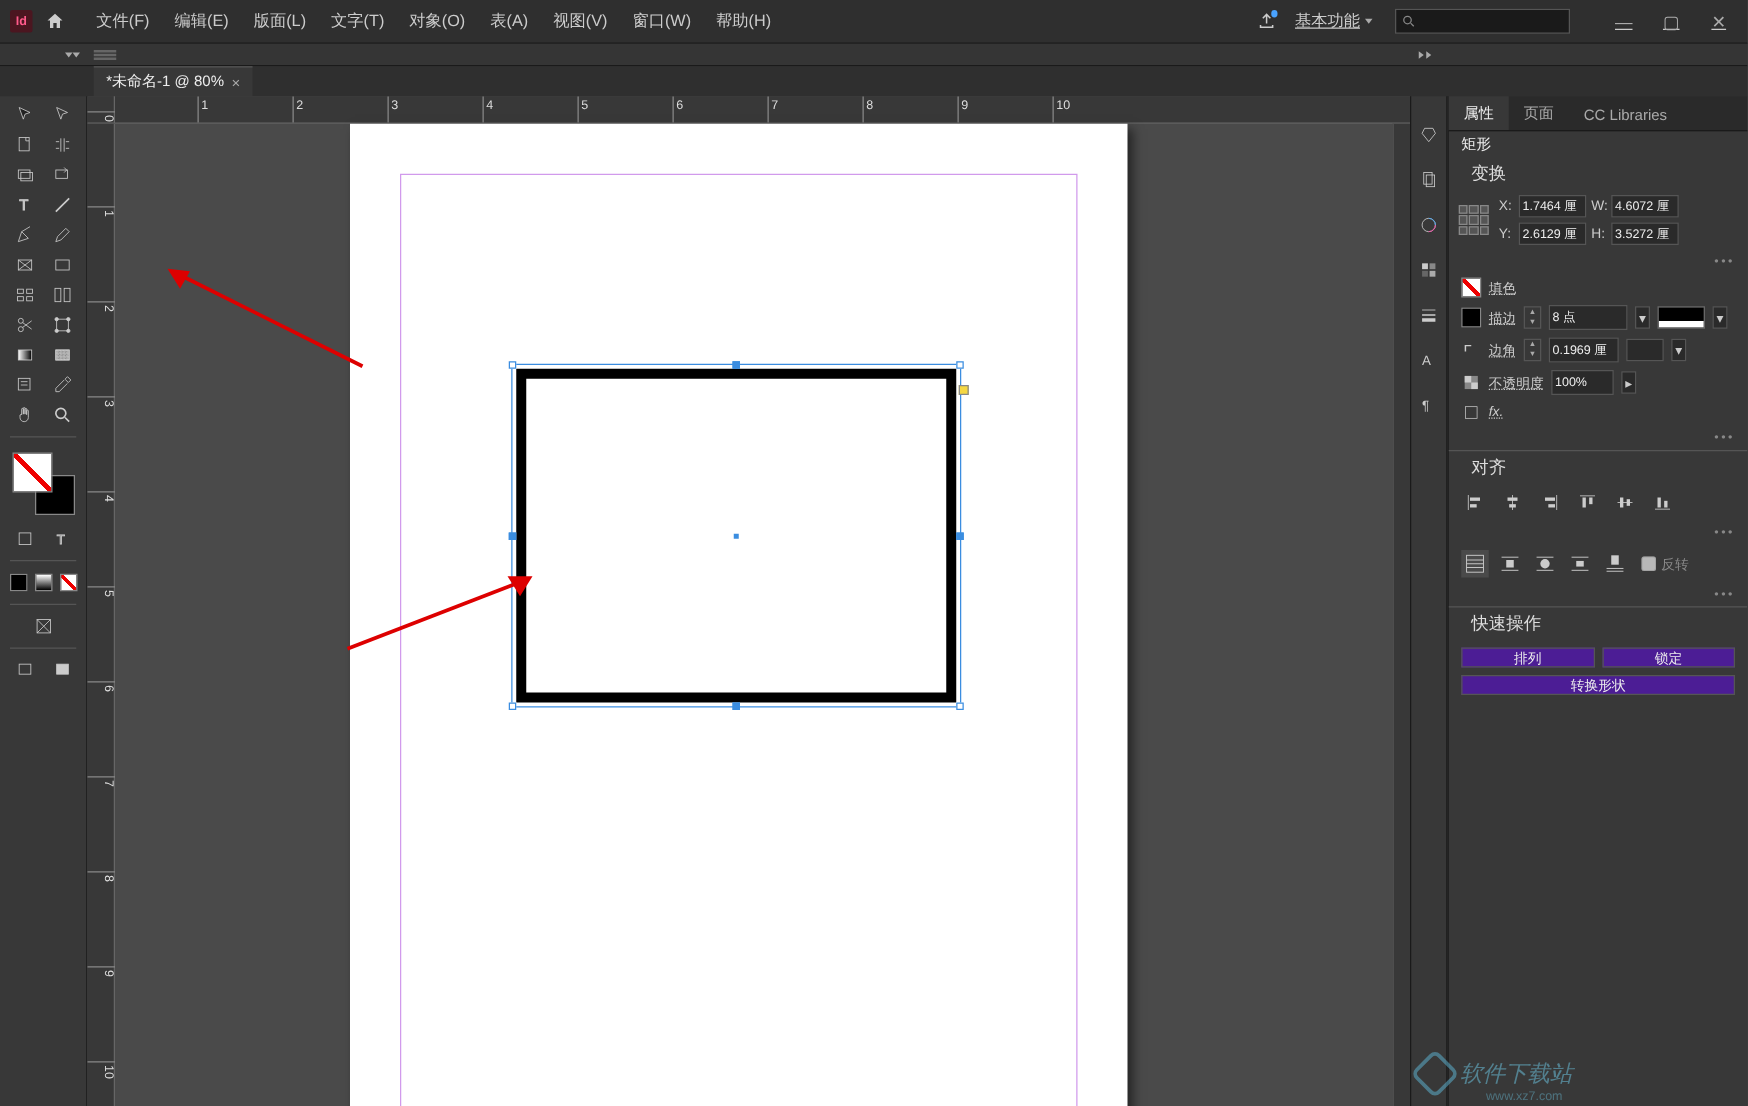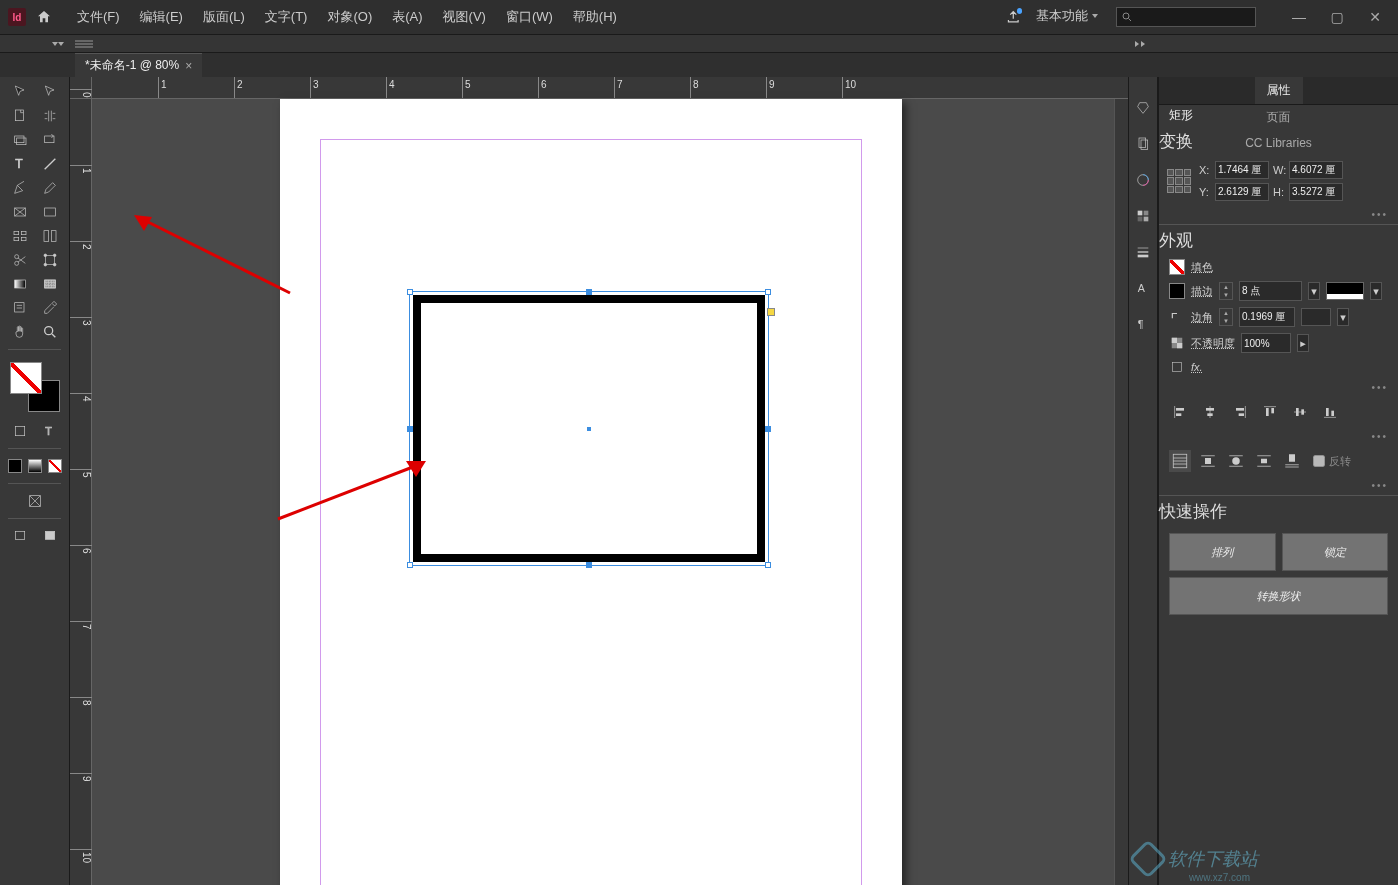--- a/index.html
+++ b/index.html
@@ -4,21 +4,21 @@
   <style>
     * { margin: 0; padding: 0; box-sizing: border-box; font-family: "Microsoft YaHei", sans-serif; }
     body { background: #2f2f2f; color: #ccc; font-size: 12px; overflow: hidden; width: 1398px; height: 885px; }
     
     
     .top-bar { height: 30px; background: #2f2f2f; display: flex; align-items: center; padding: 17px 8px; border-bottom: 1px solid #1a1a1a; }
     .app-icon { width: 18px; height: 18px; background: #4b1620; color: #ff5a8a; font-size: 10px; font-weight: bold; display: flex; align-items: center; justify-content: center; border-radius: 2px; margin-right: 10px; }
     .home-icon { width: 16px; height: 16px; margin-right: 15px; fill: #ccc; display: flex; align-items: center; }
     .menu-items { display: flex; gap: 0; }
     .menu-item { padding: 0 10px; color: #ccc; cursor: default; font-size: 13px; }
-    .top-right { margin-left: auto; display: flex; align-items: flex-start; gap: 10px; }
+    .top-right { margin-left: auto; display: flex; align-items: center; gap: 10px; text-decoration: underline; }
     .share-icon { width: 20px; height: 20px; display:flex; align-items:center; justify-content:center; }
     .notif-dot { width: 6px; height: 6px; background: #4aa3ff; border-radius: 50%; position: relative; top: -6px; left: -4px; }
     .workspace-dd { display: flex; align-items: center; gap: 4px; color: #ccc; font-size: 13px; }
     .search-box { width: 140px; height: 20px; background: #1a1a1a; border: 1px solid #555; margin: 0 8px; display:flex; align-items:center; padding-left:4px; }
     .search-box svg { width: 12px; height: 12px; }
     .window-controls { display: flex; gap: 8px; margin-left: 10px; }
     .win-ctrl { width: 30px; height: 20px; display:flex; align-items:center; justify-content:center; color:#aaa; font-size: 14px; }
     
     
     .workspace-bar { height: 18px; background: #353535; display: flex; border-bottom: 1px solid #1a1a1a; }
@@ -76,25 +76,25 @@
     
     .vscroll { position: absolute; right: 0; top: 22px; bottom: 0; width: 14px; background: #383838; border-left: 1px solid #555; }
     
     
     .panel-strip { width: 30px; background: #383838; border-left: 1px solid #1a1a1a; border-right: 1px solid #1a1a1a; display: flex; flex-direction: column; align-items: center; padding-top: 20px; gap: 14px; }
     .strip-icon { width: 22px; height: 22px; display:flex; align-items:center; justify-content:center; }
     .strip-icon svg { width: 16px; height: 16px; fill: #ccc; }
     
     
     .right-panel { width: 240px; background: #383838; display: flex; flex-direction: column; border-left: 1px solid #1a1a1a; }
-    .panel-tabs { height: 28px; display: flex; align-items: center; border-bottom: 1px solid #1a1a1a; background: #2a2a2a; flex-direction: column; }
+    .panel-tabs { height: 28px; display: flex; align-items: flex-end; border-bottom: 1px solid #1a1a1a; background: #2a2a2a; }
     .panel-tab { padding: 5px 12px; font-size: 12px; color: #aaa; cursor: default; }
     .panel-tab.active { background: #383838; color: #eee; }
     .panel-section-title { padding: 2px 10px; font-size: 12px; color: #eee; }
-    .panel-subtitle { padding: 4px 0; font-size: 17px; color: #ddd; border-top: 1px solid #555; }
+    .panel-subtitle { padding: 4px 18px; font-size: 14px; color: #ddd; border-top: 1px solid #555; }
     .panel-subtitle.no-border { border-top: none; }
     
     .transform-grid { display: flex; gap: 8px; align-items: center; padding: 4px 8px; }
     .ref-point { width: 24px; height: 24px; display: grid; grid-template-columns: repeat(3, 1fr); grid-template-rows: repeat(3, 1fr); gap: 1px; }
     .ref-cell { background: #555; border: 1px solid #888; }
     .xy-inputs { display: flex; flex-direction: column; gap: 4px; flex: 1; }
     .xy-row { display: flex; gap: 4px; }
     .coord-group { display: flex; align-items: center; gap: 2px; }
     .coord-label { font-size: 11px; color: #ccc; width: 14px; }
     .coord-input { width: 54px; height: 18px; background: #2a2a2a; border: 1px solid #555; color: #eee; font-size: 10px; padding: 0 2px; }
@@ -117,21 +117,21 @@
     .align-btn { width: 22px; height: 22px; display:flex; align-items:center; justify-content:center; }
     .align-btn svg { width: 16px; height: 16px; fill: #ccc; }
     
     .wrap-row { display: flex; gap: 6px; padding: 4px 10px; align-items: center; }
     .wrap-btn { width: 22px; height: 22px; border: 1px solid transparent; display:flex; align-items:center; justify-content:center; }
     .wrap-btn.active { background: #4a4a4a; }
     .wrap-check { display: flex; align-items: center; gap: 4px; font-size: 11px; color: #888; margin-left: 4px; }
     .wrap-check input { width: 12px; height: 12px; }
     
     .quick-btns { padding: 6px 10px; display: flex; flex-wrap: wrap; gap: 6px; }
-    .quick-btn { flex: 1; min-width: 100px; height: 38px; background: #737373; border: 1px solid #555; color: #eee; font-size: 11px; display:flex; align-items:center; justify-content:center;font-style:italic; }
+    .quick-btn { flex: 1; min-width: 100px; height: 16px; background: #4c1d95; border: 1px solid #555; color: #eee; font-size: 11px; display:flex; align-items:center; justify-content:center; }
     .quick-btn-full { width: 100%; }
     
     .watermark { position: absolute; bottom: 12px; right: 140px; font-size: 18px; color: #6dc8e5; font-style: italic; opacity: 0.5; display:flex; align-items:center; gap:6px; }
     .watermark-sub { position: absolute; bottom: 2px; right: 148px; font-size: 10px; color: #6dc8e5; opacity: 0.4; }
     .wm-logo { width: 28px; height: 28px; border: 3px solid #5fb8d8; border-radius: 6px; transform: rotate(45deg); position: relative; }
   </style>
 </head>
 <body>
 
 <div class="top-bar">
@@ -569,21 +569,20 @@
             </div>
           <div class="coord-group">
               <span class="coord-label">H:</span>
               <input class="coord-input" value="3.5272 厘" style="">
             </div>
         </div>
       </div>
     </div>
     <div class="more-dots">•••</div>
 
-    <div class="panel-subtitle">外观</div>
     <div class="prop-row">
       <div class="swatch-sm swatch-none-sm"></div>
       <span class="prop-label">填色</span>
     </div>
     <div class="prop-row">
       <div class="swatch-sm swatch-black-sm"></div>
       <span class="prop-label">描边</span>
       <div class="spinner">
           <div>▲</div>
           <div>▼</div>
@@ -623,20 +622,21 @@
     <div class="prop-row">
       <div class="prop-icon">
           <svg viewBox="0 0 24 24" width="14" height="14">
             <rect x="4" y="4" width="16" height="16" fill="none" stroke="#ccc"></rect>
           </svg>
         </div>
       <span class="prop-label" style="font-style:italic">fx.</span>
     </div>
     <div class="more-dots">•••</div>
 
+    <div class="panel-subtitle">对齐</div>
     <div class="align-row">
       <div class="align-btn">
           <svg viewBox="0 0 24 24">
             <line x1="4" y1="3" x2="4" y2="21" stroke="#ccc"></line>
             <rect x="6" y="6" width="12" height="4" fill="#ccc"></rect>
             <rect x="6" y="14" width="8" height="4" fill="#ccc"></rect>
           </svg>
         </div>
       <div class="align-btn">
           <svg viewBox="0 0 24 24">

